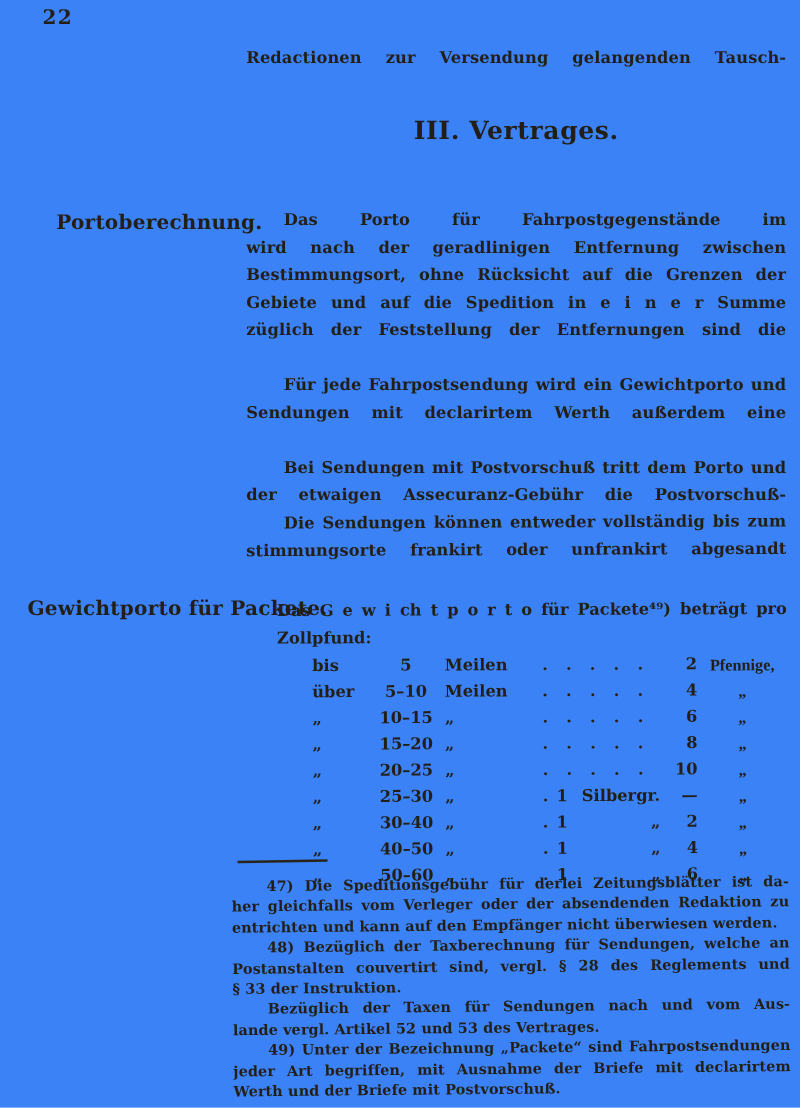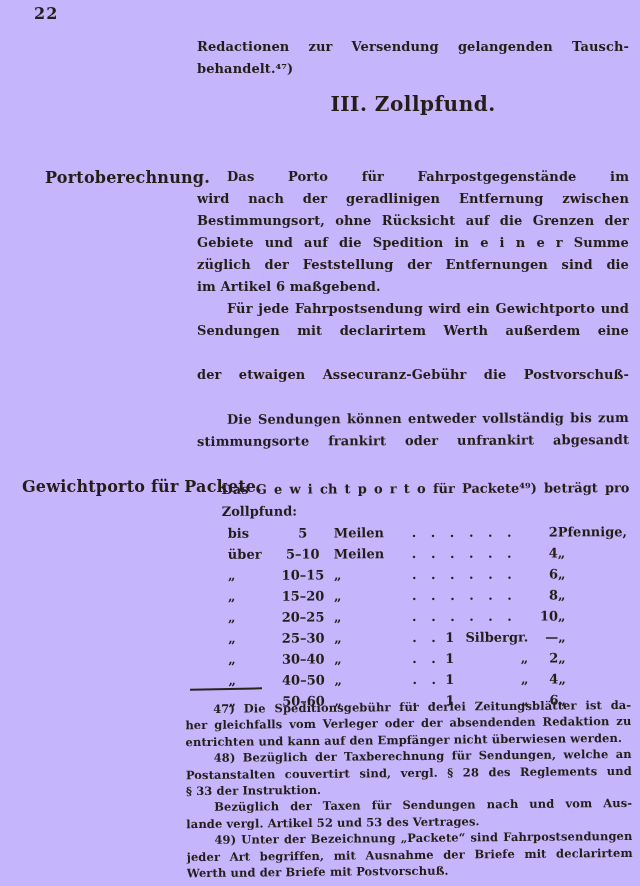--- a/index.html
+++ b/index.html
@@ -1,84 +1,83 @@
 <!DOCTYPE html>
 <html><head>
 <meta charset="utf-8">
 <style>
   html,body{margin:0;padding:0;}
   .page{
     position:relative;width:640px;height:886px;overflow:hidden;
-    background:#c4b5fd;
+    background:#3b82f6;
     color:#241f16;
     font-family:"DejaVu Serif", serif;
     font-weight:700;
   }
   .abs{position:absolute;}
   .pagenum{font-size:16px;letter-spacing:1px;}
   .col{left:197px;width:432px;}
   .line{line-height:22px;height:22px;font-size:13px;letter-spacing:0.1px;overflow:hidden;
         text-align:justify;}
   .just{text-align-last:justify;}
   .indent{padding-left:30px;}
   .sect-title{font-size:20px;text-align:center;letter-spacing:0.5px;}
   .art-head{font-size:14px;text-align:center;letter-spacing:1.5px;}
   .margin-note{font-size:16px;letter-spacing:0.2px;}
   .tbl{left:222px;width:408px;}
   .tbl-intro{font-size:13px;line-height:22px;text-align:justify;text-align-last:justify;}
   .trow{display:flex;height:21px;line-height:21px;font-size:13px;}
   .trow span{flex:none;overflow:hidden;}
-  .c1{width:44px;padding-left:6px;}
+  .c1{width:44px;padding-left:6px;margin-left:22px;}
   .c2{width:62px;text-align:center;}
   .c3{width:68px;}
   .c4{flex:1 1 auto !important;padding-left:10px;word-spacing:10px;}
   .c5{width:16px;text-align:right;}
   .c6{width:74px;text-align:right;}
   .c5:empty,.c6:empty{width:0;}
   .c7{width:30px;text-align:right;}
-  .c8{width:72px;}
+  .c8{width:72px;text-align:center;font-family:Liberation Serif, serif;}
   .fnrule{left:190px;top:688px;width:72px;height:2px;background:#2a2419;transform:rotate(-1deg);}
   .fnblock{left:186px;top:699px;width:446px;transform:rotate(-0.55deg);}
   .fnline{font-size:11.5px;line-height:16.4px;height:16.4px;overflow:hidden;text-align:justify;letter-spacing:0.1px;}
   .fnline.just{text-align-last:justify;}
   .fnindent{padding-left:28px;}
   .skew1{transform:rotate(-0.25deg);}
 </style>
 </head>
 <body>
 
 <div class="page">
 
   <div class="abs pagenum" style="left:34px;top:4px;">22</div>
 
   <div class="abs col" style="top:36px;">
     <div class="line just">Redactionen zur Versendung gelangenden Tausch-Exemplare</div>
-    <div class="line">behandelt.⁴⁷)</div>
-  </div>
-
-  <div class="abs col sect-title" style="top:92px;">III. Zollpfund.</div>
+  </div>
+
+  <div class="abs col sect-title" style="top:92px;">III. Vertrages.</div>
 
 
   <div class="abs margin-note" style="left:45px;top:168px;">Portoberechnung.</div>
 
   <div class="abs col" style="top:166px;">
     <div class="line just indent">Das Porto für Fahrpostgegenstände im Wechselverkehr</div>
     <div class="line just">wird nach der geradlinigen Entfernung zwischen Abgangs- und</div>
     <div class="line just">Bestimmungsort, ohne Rücksicht auf die Grenzen der einzelnen</div>
     <div class="line just">Gebiete und auf die Spedition in e i n e r Summe berechnet. Be-</div>
     <div class="line just">züglich der Feststellung der Entfernungen sind die Bestimmungen</div>
-    <div class="line">im Artikel 6 maßgebend.</div>
   </div>
 
   <div class="abs col" style="top:298px;">
     <div class="line just indent">Für jede Fahrpostsendung wird ein Gewichtporto und bei</div>
     <div class="line just">Sendungen mit declarirtem Werth außerdem eine Assecuranz-</div>
   </div>
 
   <div class="abs col" style="top:364px;">
+    <div class="line just indent">Bei Sendungen mit Postvorschuß tritt dem Porto und</div>
     <div class="line just">der etwaigen Assecuranz-Gebühr die Postvorschuß-Gebühr hinzu.</div>
   </div>
 
   <div class="abs col skew1" style="top:408px;">
     <div class="line just indent">Die Sendungen können entweder vollständig bis zum Be-</div>
     <div class="line">stimmungsorte frankirt oder unfrankirt abgesandt werden.⁴⁸)</div>
   </div>
 
 
   <div class="abs margin-note" style="left:22px;top:477px;">Gewichtporto für Packete.</div>

